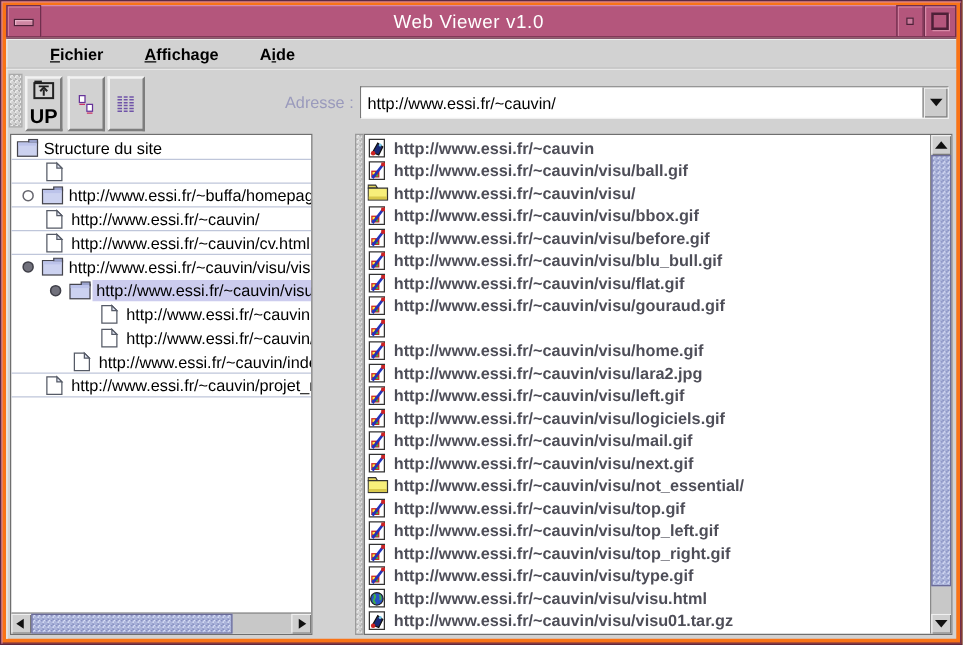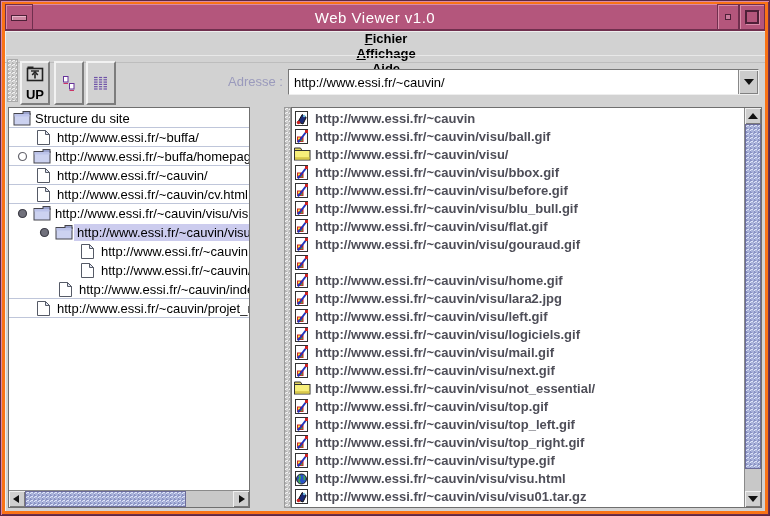--- a/index.html
+++ b/index.html
@@ -20,36 +20,36 @@
   .tb-min{width:22px;height:26px;}
   .glyph-sq-small{position:absolute;left:7px;top:9px;width:6px;height:6px;border:1px solid #4e2038;
     background:#c9799b;}
   .tb-max{width:26px;height:26px;}
   .glyph-sq{position:absolute;left:5px;top:5px;width:14px;height:14px;border:2px solid #4e2038;
     background:#b4567c;box-shadow:1px 1px 0 #d98ba8;}
   
   .client{position:absolute;left:4px;top:29px;right:4px;bottom:4px;background:#d2d2d2;
     border-top:1px solid #702f4e;box-shadow:inset 1px 1px 0 #eeeeee;}
   
-  .menubar{position:absolute;left:0;top:0;right:0;height:32px;display:flex;align-items:center;
-    padding-left:35px;box-shadow:inset 0 -1px 0 #bdbdbd;flex-direction:column;}
+  .menubar{position:absolute;left:0;top:0;right:0;height:24px;display:flex;align-items:center;
+    padding-left:35px;box-shadow:inset 0 -1px 0 #bdbdbd;}
   .menu-item{font-weight:bold;font-size:13px;color:#000;margin-right:33px;cursor:default;}
   .mn{text-decoration:underline;}
   
   .toolbar{position:absolute;left:0;top:24px;right:0;height:50px;border-top:1px solid #e8e8e8;}
   .checker{background-color:#cfcfcf;
     background-image:linear-gradient(45deg,#b2b2b2 25%,transparent 25%,transparent 75%,#b2b2b2 75%),
       linear-gradient(45deg,#f2f2f2 25%,transparent 25%,transparent 75%,#f2f2f2 75%);
     background-size:4px 4px;background-position:0 0,1px 1px;}
   .grip{position:absolute;left:2px;top:3px;bottom:3px;width:11px;border:1px solid #aaa;}
   .tool-btn{position:absolute;top:5px;width:30px;height:44px;background:#d2d2d2;
     border:2px solid;border-color:#f2f2f2 #7d7d7d #7d7d7d #f2f2f2;
     display:flex;flex-direction:column;align-items:center;justify-content:center;cursor:default;}
   .tool-btn .ticon{width:18px;height:17px;display:block;}
-  .up-label{font-weight:bold;font-size:13px;color:#000;margin-top:5px;}
+  .up-label{font-weight:bold;font-size:16px;color:#000;margin-top:5px;}
   .addr-label{position:absolute;left:223px;top:18px;font-size:13px;font-weight:normal;color:#9a9abc;}
   .combo{position:absolute;left:283px;right:6px;top:13px;height:26px;
     border:1px solid;border-color:#777 #eee #eee #777;background:#fff;}
   .combo-field{position:absolute;left:0;top:0;bottom:0;right:20px;border:0;outline:none;
     background:#fff;font-family:"Liberation Sans",sans-serif;font-size:13px;color:#000;padding:0 0 0 5px;}
   .combo-btn{position:absolute;right:0;top:0;bottom:0;width:20px;background:#cccccc;
     border-left:1px solid #888;box-shadow:inset 1px 1px 0 #efefef, inset -1px -1px 0 #808080;}
   .tri-down{position:absolute;left:5px;top:9px;width:0;height:0;
     border-left:5px solid transparent;border-right:5px solid transparent;border-top:6px solid #111;}
   
@@ -184,21 +184,20 @@
               <span class="tlabel">Structure du site</span>
             </div>
             <div class="tree-row sep">
               <span class="sp" style="width: 26px;"></span>
               <span class="nicon">
                 <svg width="16" height="17" viewBox="0 0 16 17">
                   <path d="M2.5 1.5 h8 l4 4 v10 h-12 z" fill="#ffffff" stroke="#555a66"></path>
                   <path d="M10.5 1.5 l4 4 h-4 z" fill="#dfe3f2" stroke="#555a66"></path>
                 </svg>
               </span>
-              <span class="tlabel">http://www.essi.fr/~buffa/</span>
             </div>
             <div class="tree-row sep">
               <span class="sp" style="width: 2px;"></span>
               <span class="handle">
                 <svg width="11" height="11" viewBox="0 0 11 11">
                   <circle cx="5.5" cy="5.5" r="4" fill="#ffffff" stroke="#66666e" stroke-width="1.2"></circle>
                 </svg>
               </span>
               <span class="nicon">
                 <svg width="18" height="15" viewBox="0 0 18 15">

